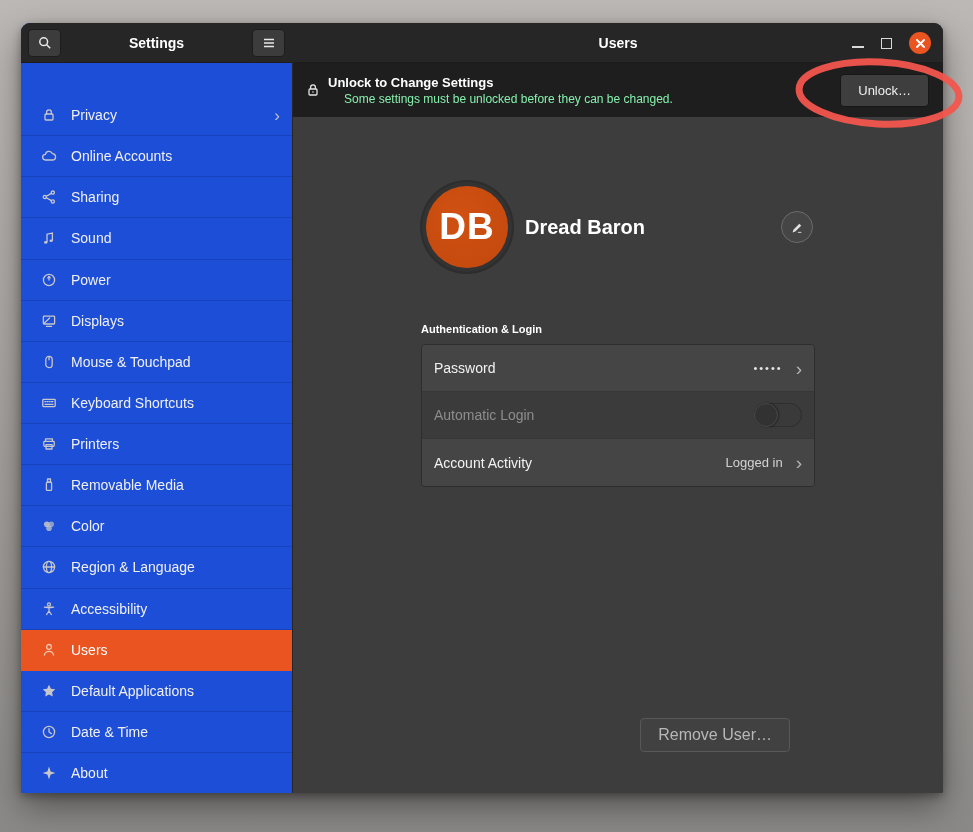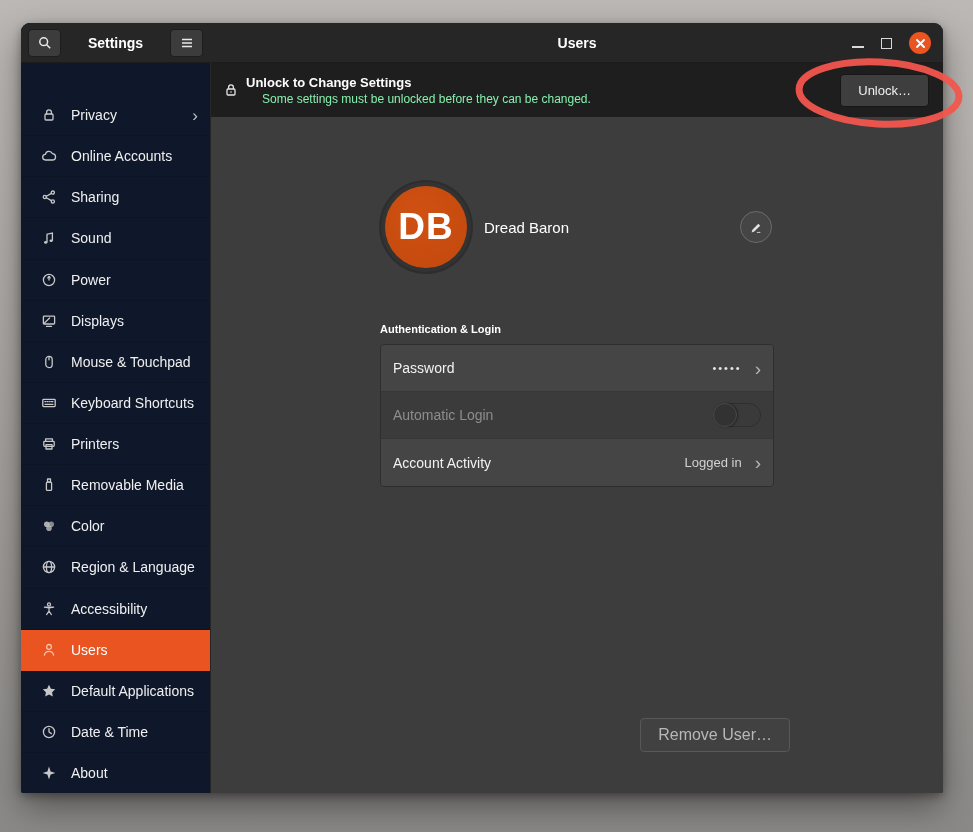--- a/index.html
+++ b/index.html
@@ -9,21 +9,21 @@
     background:linear-gradient(180deg,#bcb8b5 0%,#a7a3a0 48%,#8b8987 100%);
     position:relative;
   }
   .window {
     position:absolute; left:21px; top:23px; width:922px; height:770px;
     display:flex; border-radius:9px 9px 2px 2px; overflow:hidden;
     box-shadow:0 14px 34px rgba(0,0,0,.40), 0 3px 9px rgba(0,0,0,.32);
     background:#3d3d3d;
   }
   
-  .sidebar { width:190px; background:#0f172a; border-right:1px solid #262626; display:flex; flex-direction:column;gap:32px; }
+  .sidebar { width:272px; background:#1d4ed8; border-right:1px solid #262626; display:flex; flex-direction:column;gap:32px; }
   .side-header {
     height:40px; background:#262626; border-bottom:1px solid #1c1c1c;
     display:flex; align-items:center; padding:0 7px; flex:0 0 auto;
   }
   .hdr-btn {
     width:33px; height:28px; background:#3c3c3c; border:1px solid #1d1d1d; border-radius:4px;
     display:flex; align-items:center; justify-content:center; cursor:pointer;
   }
   .side-title { flex:1; text-align:center; color:#ffffff; font-weight:bold; font-size:14px; }
   .side-list { flex:1; display:flex; flex-direction:column; }
@@ -67,21 +67,21 @@
   .content { flex:1; background:#3d3d3d; position:relative; }
   .column { width:394px; margin:6px auto; padding-top:56px; }
   .user-row { display:flex; align-items:center; height:96px; }
   .avatar {
     width:82px; height:82px; border-radius:50%; margin-left:5px;
     background:radial-gradient(circle at 42% 36%, #d05112 0%, #c04409 78%);
     box-shadow:0 0 0 4px #333333, 0 0 0 6px rgba(0,0,0,.25);
     display:flex; align-items:center; justify-content:center;
   }
   .avatar-initials { color:#ffffff; font-weight:bold; font-size:37px; letter-spacing:1px; }
-  .user-name { margin-left:17px; color:#ffffff; font-weight:normal; font-size:15px; }
+  .user-name { margin-left:17px; color:#ffffff; font-weight:bold; font-size:20px; }
   .edit-btn {
     margin-left:auto; margin-right:2px; width:32px; height:32px; border-radius:50%;
     background:#454545; border:1px solid #6b6b6b; display:flex; align-items:center; justify-content:center; cursor:pointer;
   }
   .section-heading { margin-top:48px; color:#ffffff; font-weight:bold; font-size:11px; }
   .card { margin-top:9px; border:1px solid #2e2e2e; border-radius:4px; overflow:hidden; }
   .card-row { height:47px; background:#454545; display:flex; align-items:center; padding:0 12px; border-bottom:1px solid #373737; }
   .card-row:last-child { border-bottom:none; }
   .card-row.disabled { background:#3b3b3b; }
   .row-label { flex:1; color:#f2f2f2; font-size:14px; }

